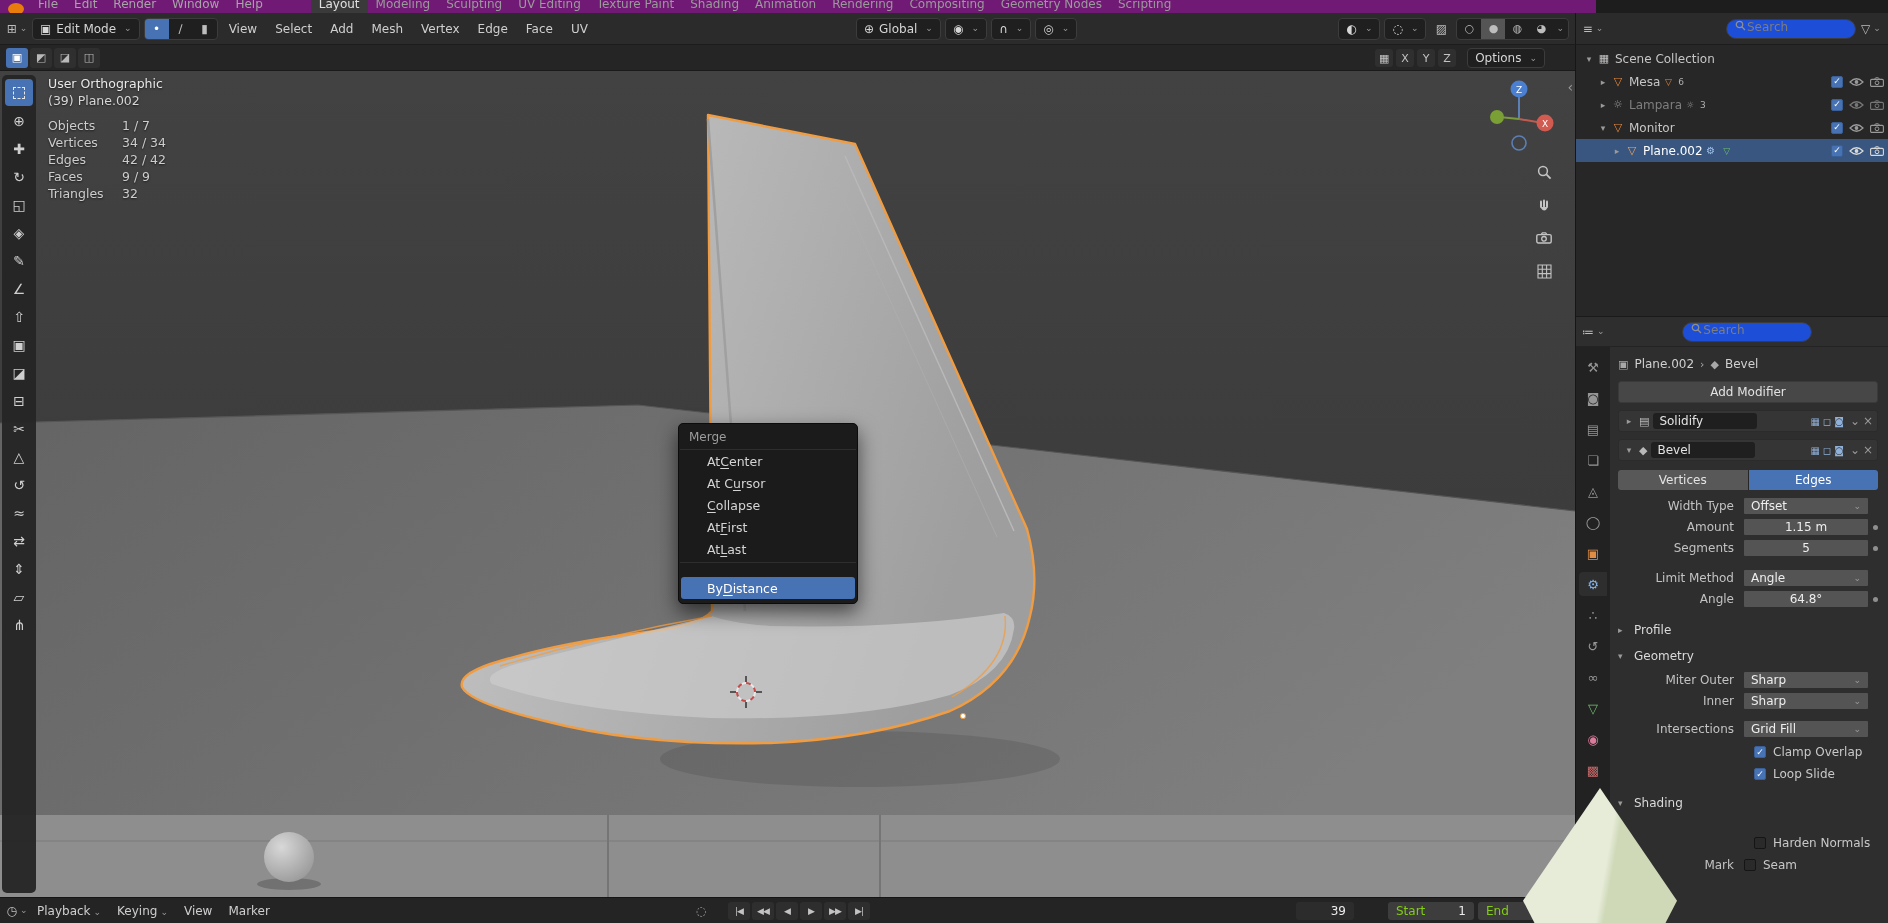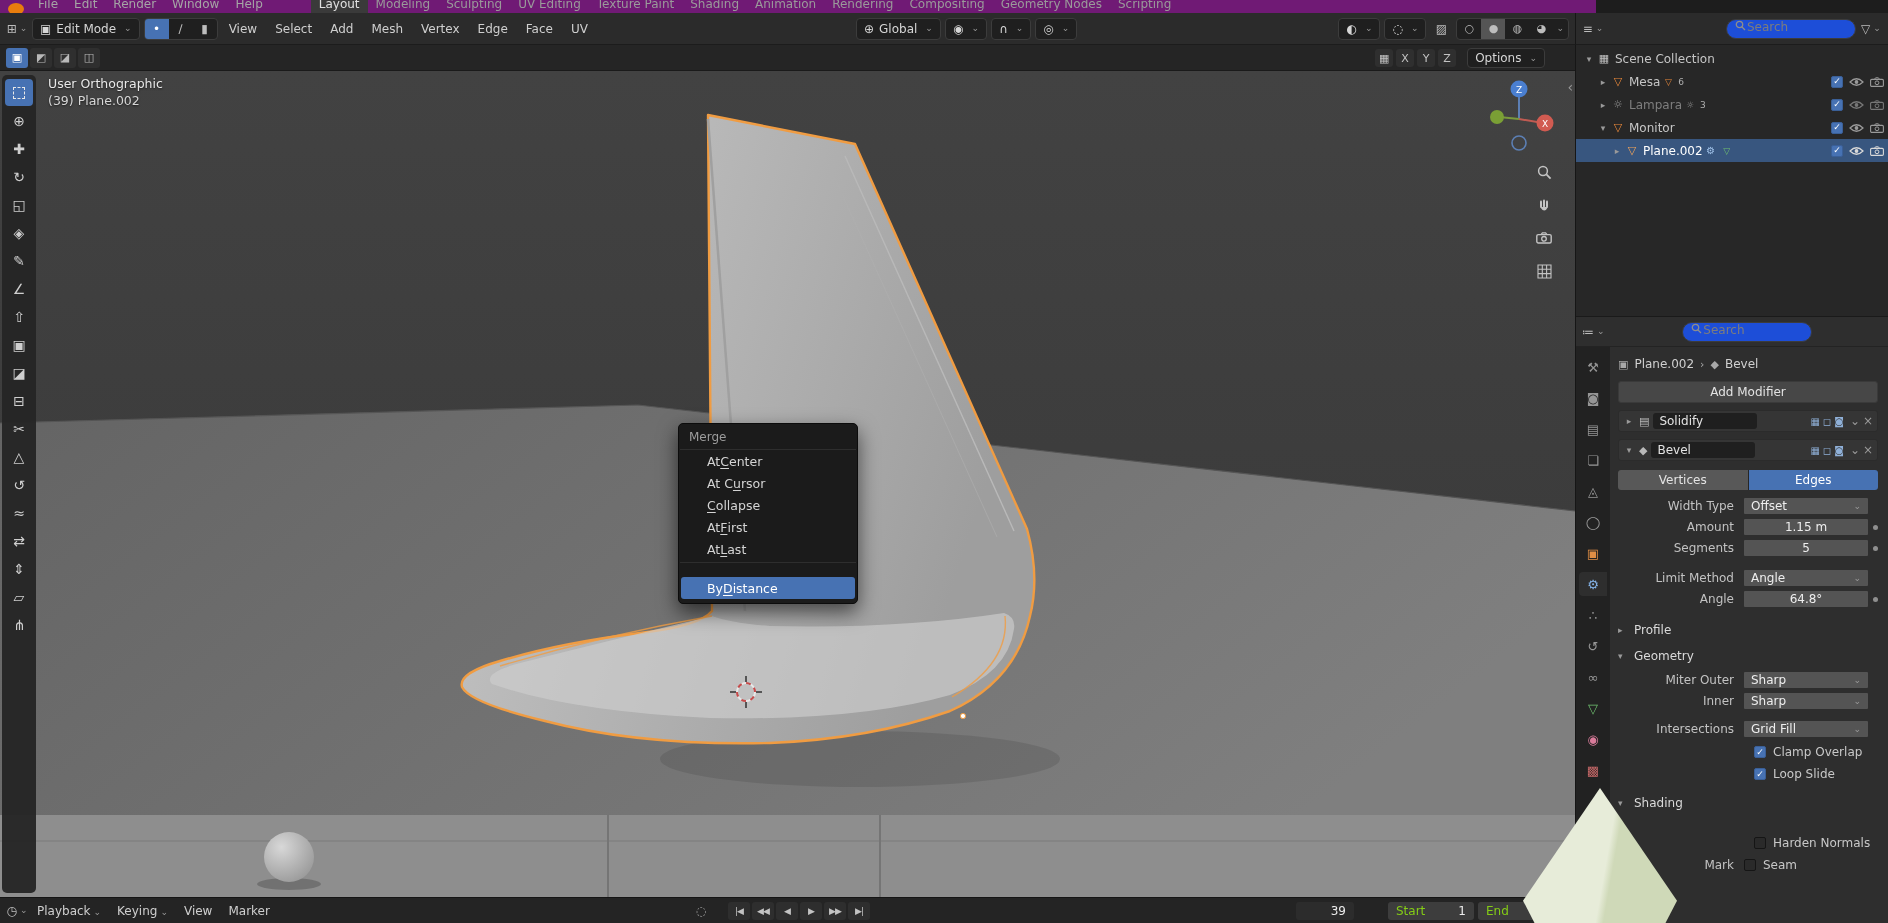--- a/index.html
+++ b/index.html
@@ -372,20 +372,44 @@
         <span class="icon">▱</span>
       </span>
     <span class="tool-btn">
         <span class="icon">⋔</span>
       </span>
   </div>
 
   <div id="overlay-stats">
     <div class="vn">User Orthographic</div>
     <div>(39) Plane.002</div>
+    <table>
+      <tbody>
+          <tr>
+            <td class="l">Objects</td>
+            <td>1 / 7</td>
+          </tr>
+      <tr>
+            <td class="l">Vertices</td>
+            <td>34 / 34</td>
+          </tr>
+      <tr>
+            <td class="l">Edges</td>
+            <td>42 / 42</td>
+          </tr>
+      <tr>
+            <td class="l">Faces</td>
+            <td>9 / 9</td>
+          </tr>
+      <tr>
+            <td class="l">Triangles</td>
+            <td>32</td>
+          </tr>
+    </tbody>
+      </table>
   </div>
 
   <div id="nav-gizmo">
     <svg width="80" height="80" viewBox="0 0 80 80">
       <line x1="40" y1="44" x2="40" y2="16" stroke="#5c7fb4" stroke-width="2"></line>
       <line x1="40" y1="44" x2="64" y2="48" stroke="#c05b52" stroke-width="2"></line>
       <line x1="40" y1="44" x2="20" y2="42" stroke="#7a9a3d" stroke-width="2"></line>
       <circle cx="40" cy="14" r="8.5" fill="#4a7fd1"></circle>
       <text x="40" y="17.5" font-size="9" fill="#fff" text-anchor="middle" font-family="DejaVu Sans">Z</text>
       <circle cx="66" cy="48" r="8.5" fill="#d15b51"></circle>

